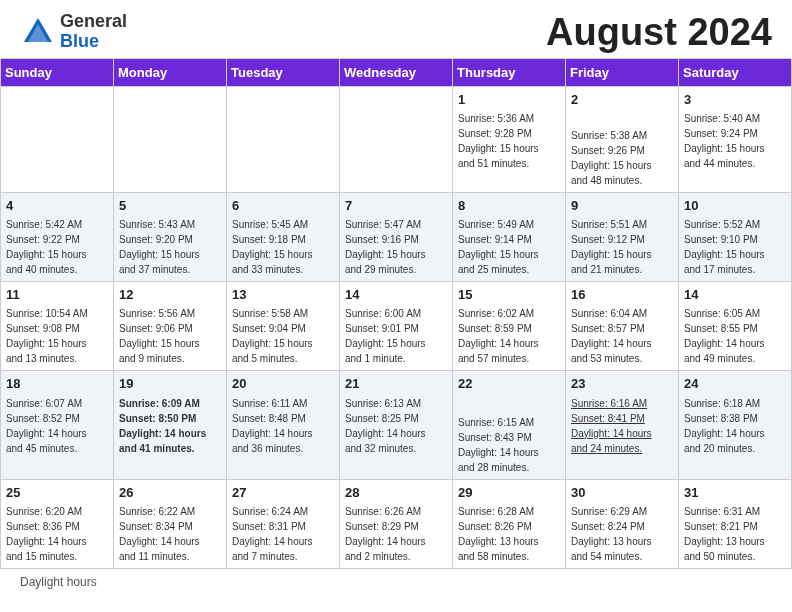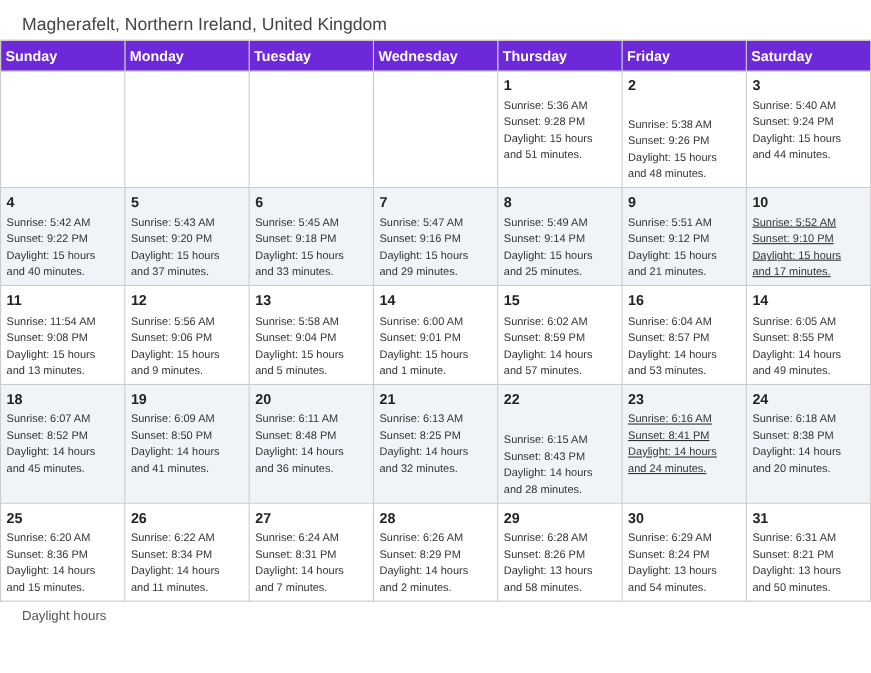--- a/index.html
+++ b/index.html
@@ -102,22 +102,32 @@
       color: #555;
     }
     .empty-cell {
       background: #fff !important;
     }
   </style>
 </head>
 <body>
 
 <div class="header">
+  <div class="logo">
+    <svg class="logo-icon" viewBox="0 0 36 36" xmlns="http://www.w3.org/2000/svg">
+      <polygon points="18,4 32,28 4,28" fill="#1565c0"></polygon>
+      <polygon points="18,10 28,28 8,28" fill="#fff" opacity="0.3"></polygon>
+    </svg>
+    <div class="logo-text">
+      <span class="logo-general">General</span>
+      <span class="logo-blue">Blue</span>
+    </div>
+  </div>
   <div class="title-area">
-    <div class="subtitle">Magherafelt, Northern Ireland, United Kingdom</div>
+    <div class="month-title">August 2024</div>
   </div>
 </div>
 
 <table class="calendar">
   <thead>
     <tr id="days-header">
         <th>Sunday</th>
         <th>Monday</th>
         <th>Tuesday</th>
         <th>Wednesday</th>
@@ -192,30 +202,30 @@
         </td>
         <td>
           <span class="day-num">9</span>
           <div class="day-info" style="white-space: pre-line;">Sunrise: 5:51 AM
 Sunset: 9:12 PM
 Daylight: 15 hours
 and 21 minutes.</div>
         </td>
         <td>
           <span class="day-num">10</span>
-          <div class="day-info" style="white-space: pre-line; text-decoration: underline;">Sunrise: 5:52 AM
+          <div class="day-info" style="white-space: pre-line;">Sunrise: 5:52 AM
 Sunset: 9:10 PM
 Daylight: 15 hours
 and 17 minutes.</div>
         </td>
       </tr>
       <tr>
         <td>
           <span class="day-num">11</span>
-          <div class="day-info" style="white-space: pre-line;">Sunrise: 11:54 AM
+          <div class="day-info" style="white-space: pre-line;">Sunrise: 10:54 AM
 Sunset: 9:08 PM
 Daylight: 15 hours
 and 13 minutes.</div>
         </td>
         <td>
           <span class="day-num">12</span>
           <div class="day-info" style="white-space: pre-line;">Sunrise: 5:56 AM
 Sunset: 9:06 PM
 Daylight: 15 hours
 and 9 minutes.</div>
@@ -259,21 +269,21 @@
       <tr>
         <td>
           <span class="day-num">18</span>
           <div class="day-info" style="white-space: pre-line;">Sunrise: 6:07 AM
 Sunset: 8:52 PM
 Daylight: 14 hours
 and 45 minutes.</div>
         </td>
         <td>
           <span class="day-num">19</span>
-          <div class="day-info" style="white-space: pre-line;">Sunrise: 6:09 AM
+          <div class="day-info" style="white-space: pre-line; font-weight: bold;">Sunrise: 6:09 AM
 Sunset: 8:50 PM
 Daylight: 14 hours
 and 41 minutes.</div>
         </td>
         <td>
           <span class="day-num">20</span>
           <div class="day-info" style="white-space: pre-line;">Sunrise: 6:11 AM
 Sunset: 8:48 PM
 Daylight: 14 hours
 and 36 minutes.</div>

